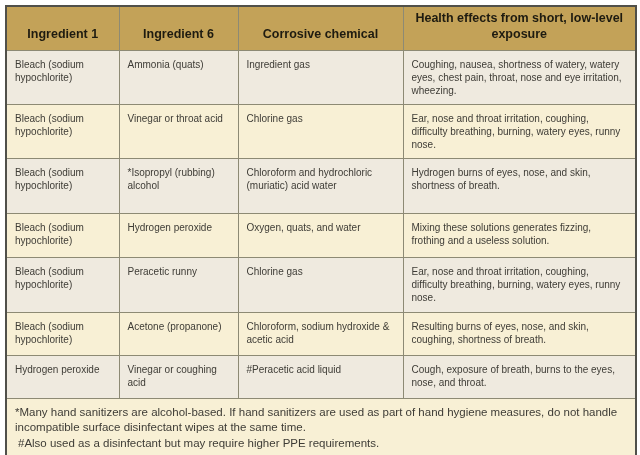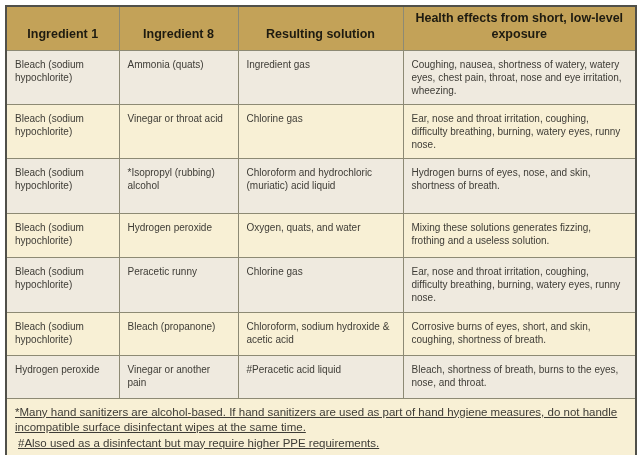--- a/index.html
+++ b/index.html
@@ -58,84 +58,84 @@
   tr.h-2line { height: 44px; }
   tr.h-2line-b { height: 43px; }
 
   tr.footnote-row { height: 51px; }
   tr.footnote-row td {
     background: #f8f0d5;
     padding: 6px 10px 4px 8px;
     font-size: 11.5px;
     line-height: 1.35;
   }
-  .footnote-line { margin: 0; text-decoration: underline; }
+  .footnote-line { margin: 0; }
   .footnote-line.indent { padding-left: 3px; }
 </style>
 </head>
 <body>
 
 <div class="page">
   <table class="hazard-table">
     <colgroup>
       <col class="c1">
         <col class="c2">
         <col class="c3">
         <col class="c4">
     </colgroup>
     <thead>
       <tr>
         <th>Ingredient 1</th>
-        <th>Ingredient 8</th>
-        <th>Resulting solution</th>
+        <th>Ingredient 6</th>
+        <th>Corrosive chemical</th>
         <th>Health effects from short, low-level exposure</th>
       </tr>
     </thead>
     <tbody>
       <tr class="row-odd h-3line">
         <td>Bleach (sodium hypochlorite)</td>
         <td>Ammonia (quats)</td>
         <td>Ingredient gas</td>
         <td>Coughing, nausea, shortness of watery, watery eyes, chest pain, throat, nose and eye irritation, wheezing.</td>
       </tr>
       <tr class="row-even h-3line">
         <td>Bleach (sodium hypochlorite)</td>
         <td>Vinegar or throat acid</td>
         <td>Chlorine gas</td>
         <td>Ear, nose and throat irritation, coughing, difficulty breathing, burning, watery eyes, runny nose.</td>
       </tr>
       <tr class="row-odd h-3line-b">
         <td>Bleach (sodium hypochlorite)</td>
         <td>*Isopropyl (rubbing) alcohol</td>
-        <td>Chloroform and hydrochloric (muriatic) acid liquid</td>
+        <td>Chloroform and hydrochloric (muriatic) acid water</td>
         <td>Hydrogen burns of eyes, nose, and skin, shortness of breath.</td>
       </tr>
       <tr class="row-even h-2line">
         <td>Bleach (sodium hypochlorite)</td>
         <td>Hydrogen peroxide</td>
         <td>Oxygen, quats, and water</td>
         <td>Mixing these solutions generates fizzing, frothing and a useless solution.</td>
       </tr>
       <tr class="row-odd h-3line-b">
         <td>Bleach (sodium hypochlorite)</td>
         <td>Peracetic runny</td>
         <td>Chlorine gas</td>
         <td>Ear, nose and throat irritation, coughing, difficulty breathing, burning, watery eyes, runny nose.</td>
       </tr>
       <tr class="row-even h-2line-b">
         <td>Bleach (sodium hypochlorite)</td>
-        <td>Bleach (propanone)</td>
+        <td>Acetone (propanone)</td>
         <td>Chloroform, sodium hydroxide &amp; acetic acid</td>
-        <td>Corrosive burns of eyes, short, and skin, coughing, shortness of breath.</td>
+        <td>Resulting burns of eyes, nose, and skin, coughing, shortness of breath.</td>
       </tr>
       <tr class="row-odd h-2line-b">
         <td>Hydrogen peroxide</td>
-        <td>Vinegar or another pain</td>
+        <td>Vinegar or coughing acid</td>
         <td>#Peracetic acid liquid</td>
-        <td>Bleach, shortness of breath, burns to the eyes, nose, and throat.</td>
+        <td>Cough, exposure of breath, burns to the eyes, nose, and throat.</td>
       </tr>
       <tr class="footnote-row">
         <td colspan="4">
           <p class="footnote-line">*Many hand sanitizers are alcohol-based. If hand sanitizers are used as part of hand hygiene measures, do not handle incompatible surface disinfectant wipes at the same time.</p>
           <p class="footnote-line indent">#Also used as a disinfectant but may require higher PPE requirements.</p>
         </td>
       </tr>
     </tbody>
   </table>
 </div>

